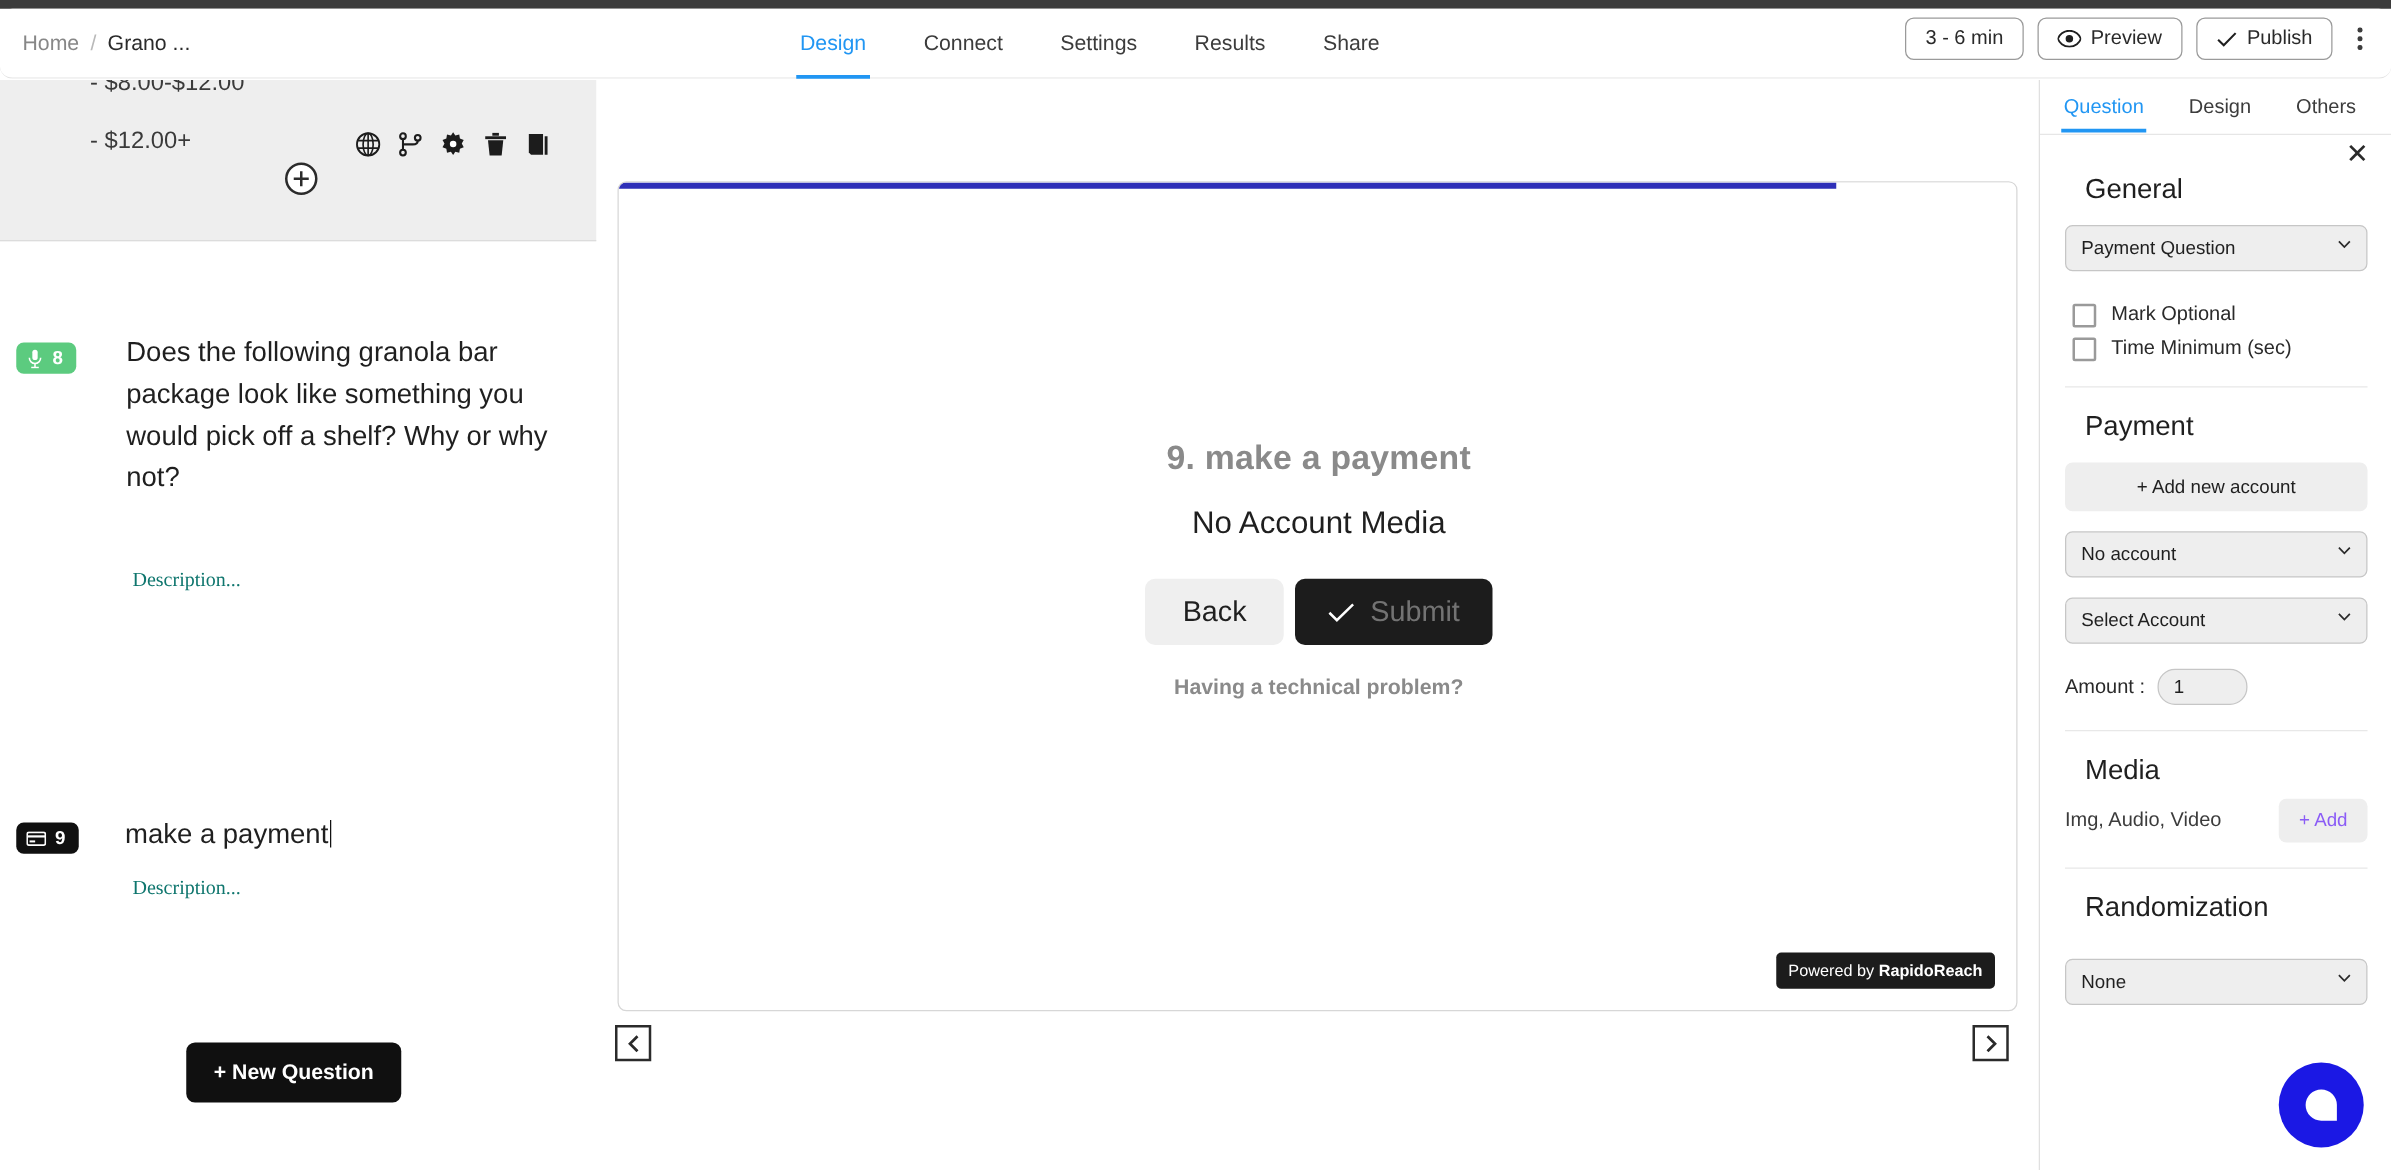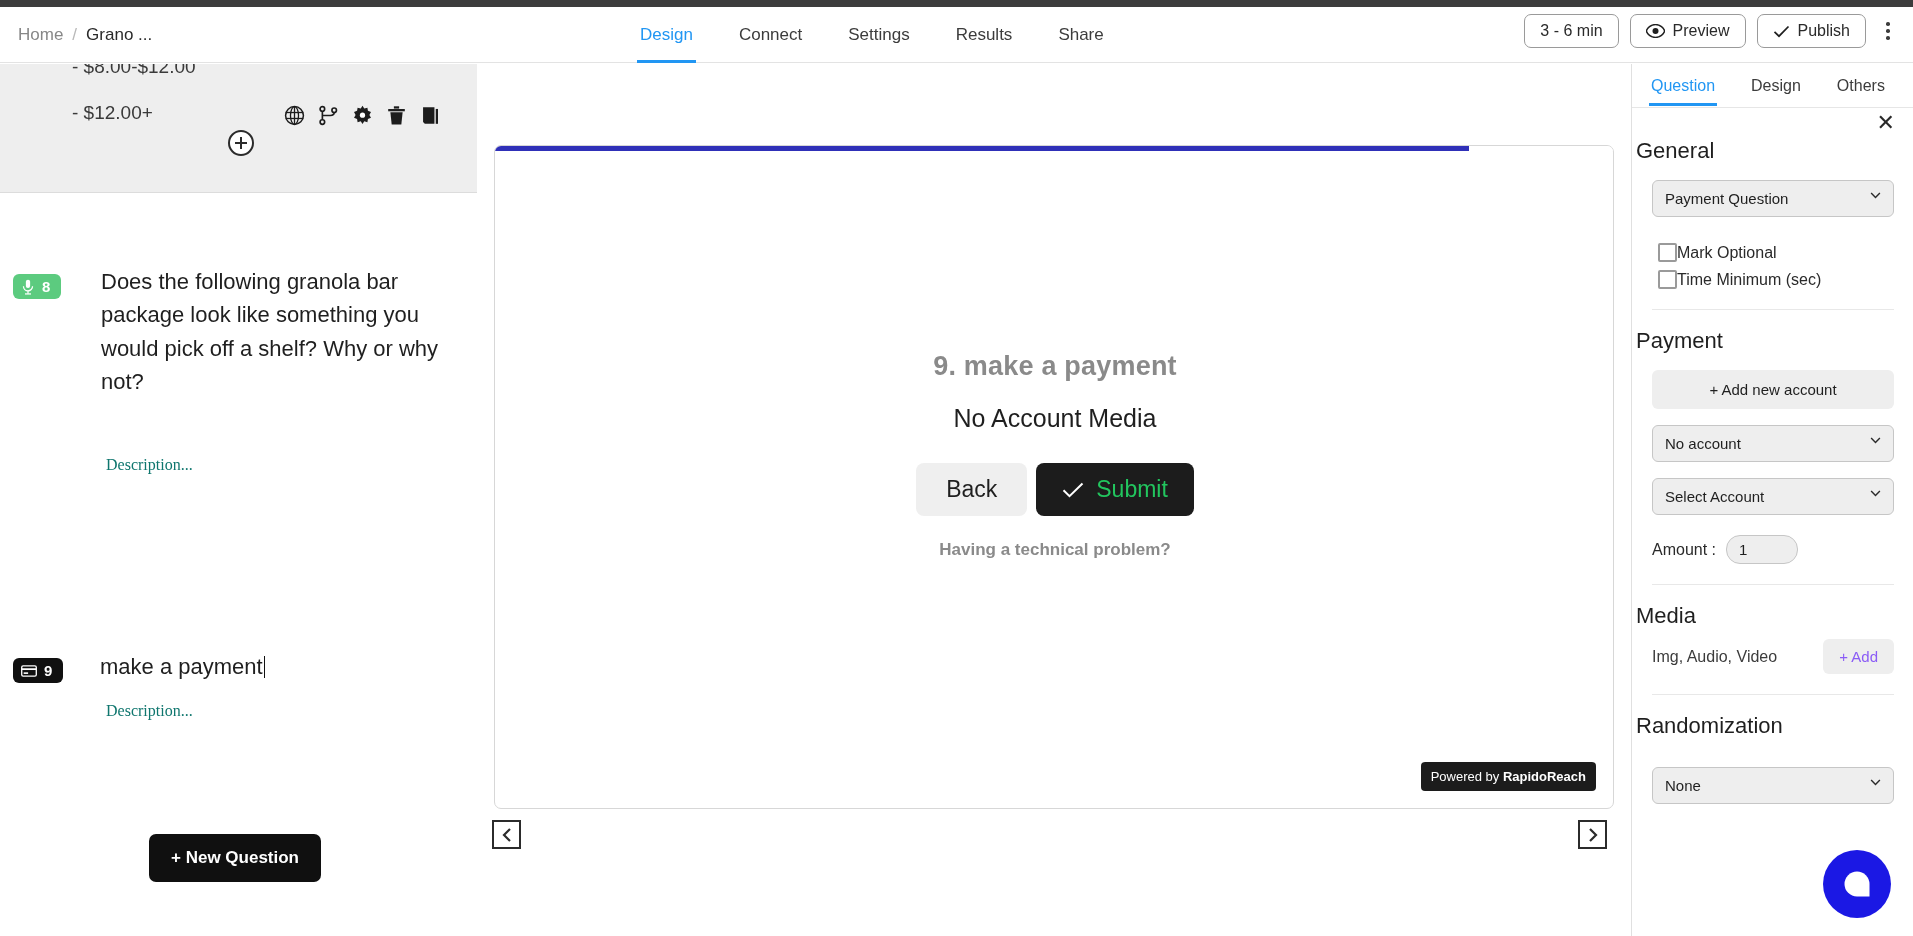--- a/index.html
+++ b/index.html
@@ -15,21 +15,21 @@
   .top-strip {
     position: absolute; top: 0; left: 0; width: 1913px; height: 7px;
     background: #3c3c3c;
   }
 
   
   .header {
     position: absolute; top: 7px; left: 0; width: 1913px; height: 56px;
     background: #ffffff;
     border-bottom: 1px solid #e3e3e3;
-    display: flex; align-items: center;
+    display: flex; align-items: center; border-radius: 10px;
   }
   .breadcrumb {
     display: flex; align-items: center; gap: 9px;
     margin-left: 18px; font-size: 17px;
   }
   .bc-home { color: #878787; }
   .bc-sep  { color: #b9b9b9; }
   .bc-cur  { color: #2a2a2a; }
 
   .nav-tabs {
@@ -153,21 +153,21 @@
   .pv-title {
     font-size: 27px; font-weight: bold; color: #8a8a8a; letter-spacing: .2px;
   }
   .pv-sub { margin-top: 22px; font-size: 25px; color: #1f1f1f; }
   .pv-btn-row { margin-top: 30px; display: flex; gap: 9px; align-items: center; }
   .btn-back {
     background: #efefef; color: #1f1f1f; font-size: 23px;
     padding: 13px 30px; border-radius: 8px; cursor: pointer;
   }
   .btn-submit {
-    background: #1c1c1c; color: #22c55e; font-size: 23px;
+    background: #1c1c1c; color: #737373; font-size: 23px;
     padding: 13px 26px; border-radius: 8px; cursor: pointer;
     display: flex; align-items: center; gap: 12px;
   }
   .pv-help {
     margin-top: 24px; font-size: 17px; font-weight: bold; color: #8a8a8a;
     cursor: pointer;
   }
   .powered {
     position: absolute; right: 17px; bottom: 17px;
     background: #1c1c1c; color: #fff; font-size: 13px;
@@ -203,36 +203,36 @@
   .rp-tab.active::after {
     content: ""; position: absolute; left: -2px; right: -2px; bottom: 0;
     height: 3px; background: #2196f3;
   }
   .rp-close {
     position: absolute; top: 48px; right: 18px;
     font-size: 22px; color: #2a2a2a; cursor: pointer; line-height: 1;
   }
   .rp-body { position: absolute; top: 72px; left: 0; width: 282px; }
   .rp-h {
-    font-size: 22px; color: #1f1f1f; margin-left: 4px; margin-bottom: 16px;
+    font-size: 22px; color: #1f1f1f; margin-left: 36px; margin-bottom: 16px;
   }
   .rp-select {
     display: block; margin: 0 20px 0 20px; width: 242px;
     background: #eeeeee; border: 1px solid #c6c6c6; border-radius: 6px;
     padding: 9px 12px; font-size: 15px; color: #1f1f1f;
     font-family: "Liberation Sans", sans-serif;
     appearance: none; cursor: pointer;
   }
   .sel-wrap { position: relative; }
   .sel-wrap .chev {
     position: absolute; right: 33px; top: 12px; pointer-events: none;
     width: 11px; height: 7px;
   }
   .rp-check-row {
-    display: flex; align-items: center; 
+    display: flex; gap: 12px;
     margin: 0 0 8px 26px; cursor: pointer;
   }
   .cbox {
     width: 19px; height: 19px; border: 2px solid #9a9a9a; border-radius: 2px;
     background: #fff; flex: none;
   }
   .cbox-label { font-size: 16px; color: #2a2a2a; }
   .rp-hr { height: 1px; background: #e8e8e8; margin: 20px 20px 18px 20px; }
   .btn-soft {
     margin: 0 20px; width: 242px; background: #eeeeee; border-radius: 6px;

